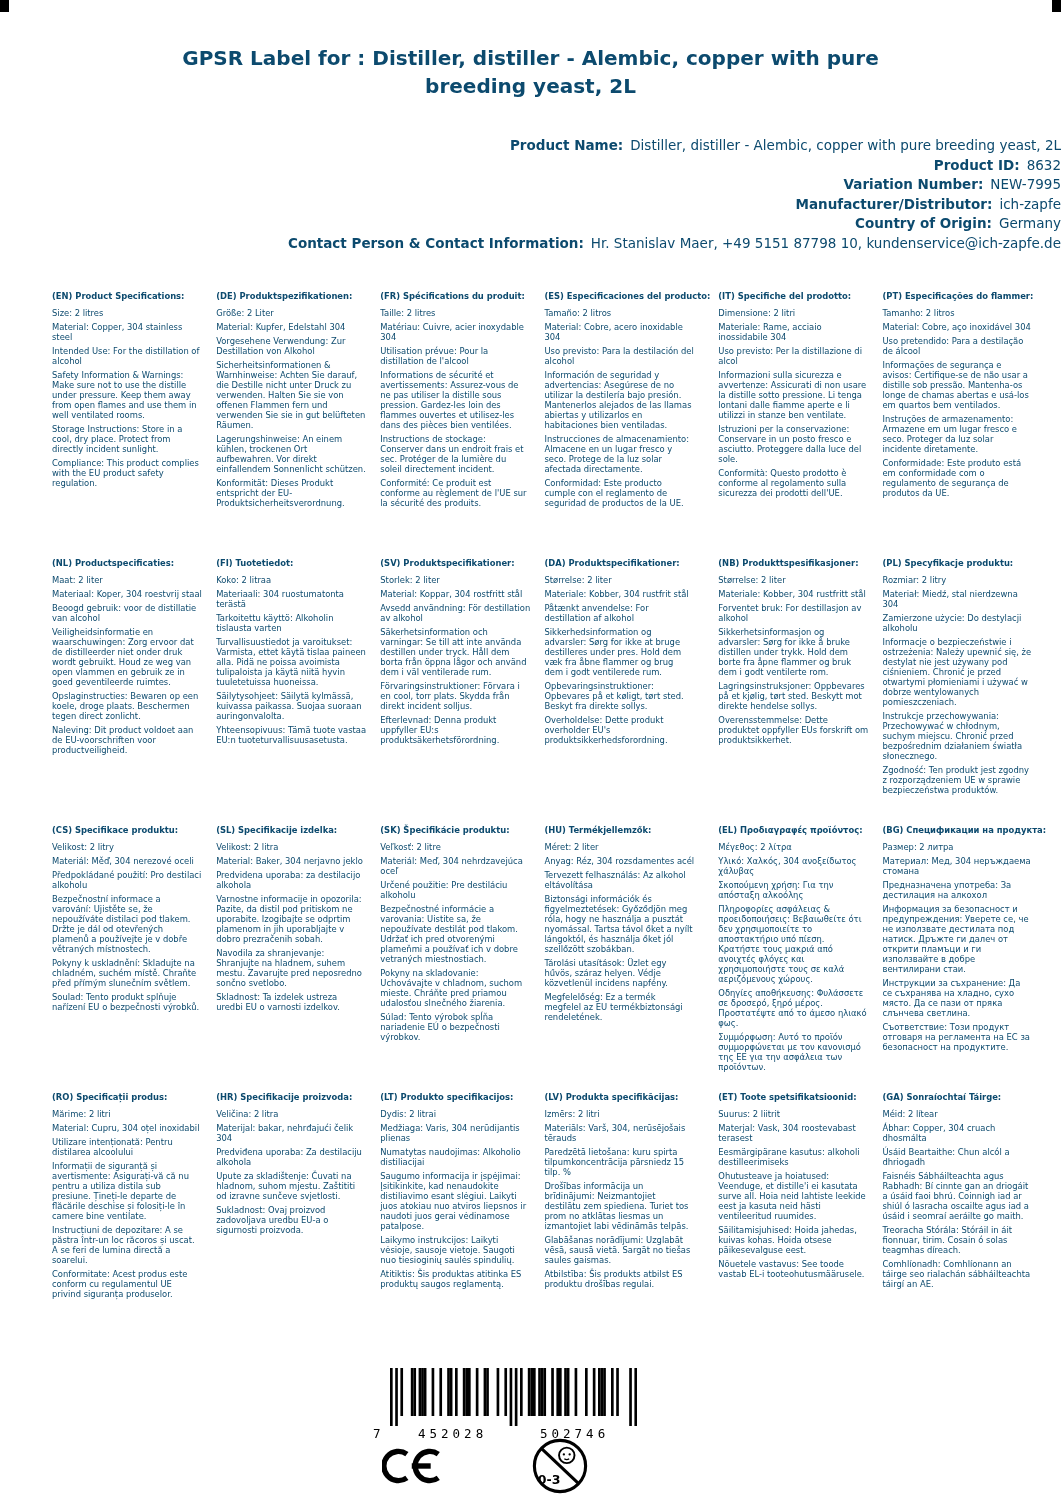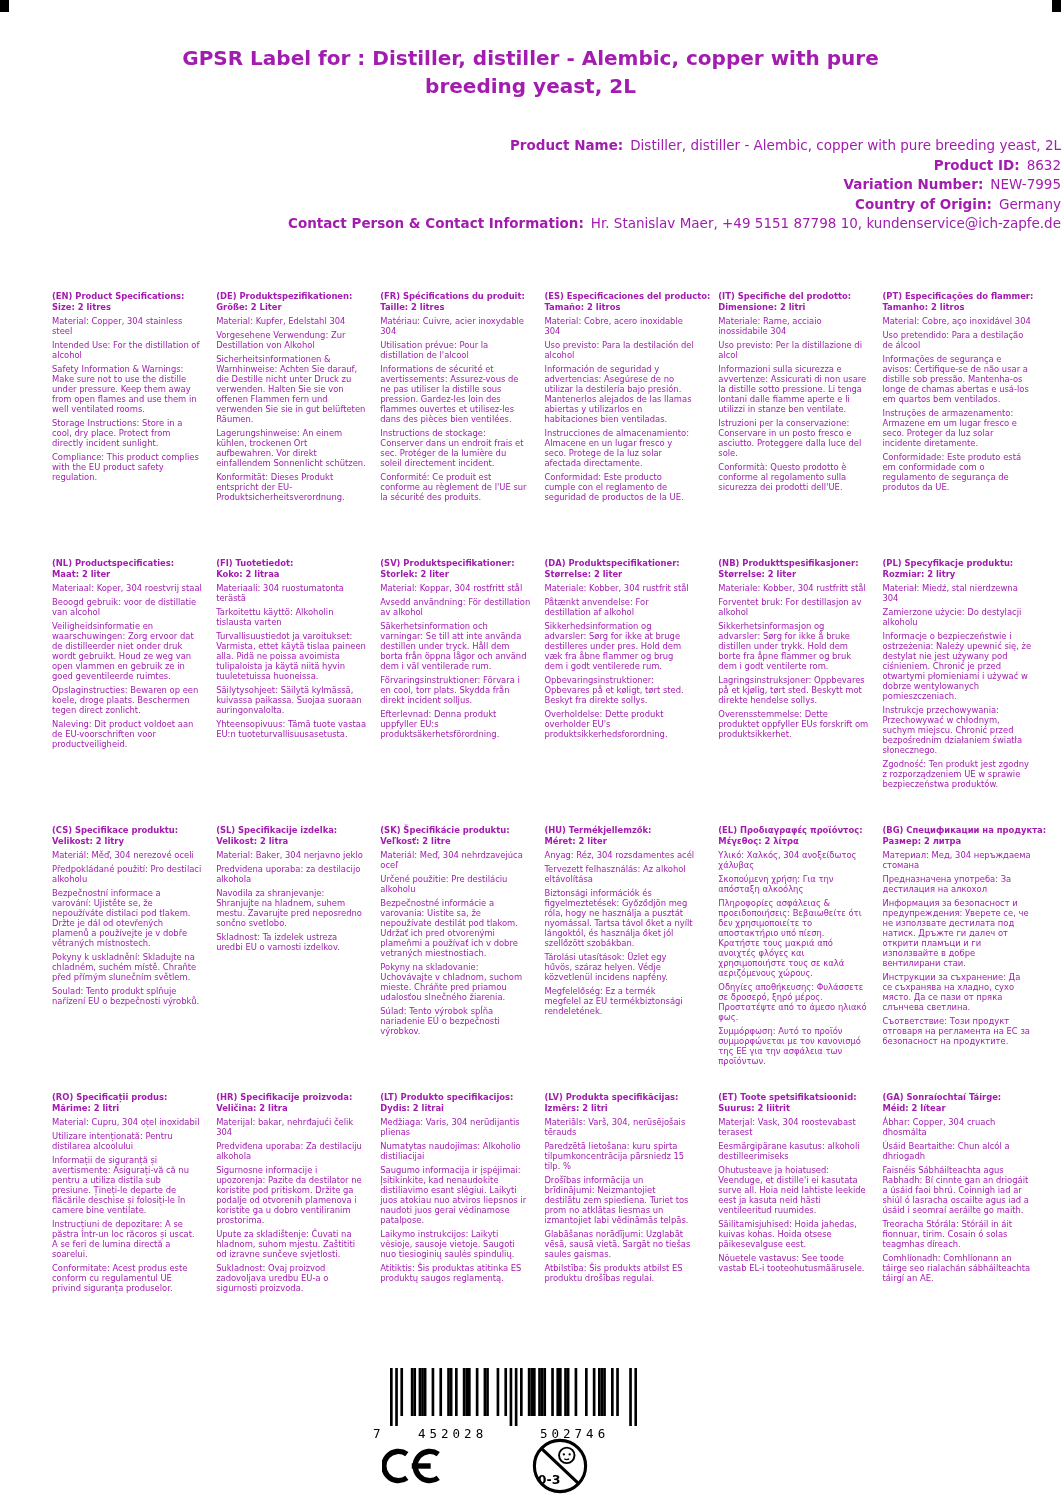--- a/index.html
+++ b/index.html
@@ -1,19 +1,19 @@
 <!DOCTYPE html>
 <html><head>
 <meta charset="utf-8">
 <style>
   * { margin:0; padding:0; box-sizing:border-box; }
   html,body { background:#ffffff; }
   .page {
     position:relative; width:1061px; height:1500px; background:#ffffff;
-    color:#a21caf; font-family:"DejaVu Sans", sans-serif; overflow:hidden;
+    color:#0c4a6e; font-family:"DejaVu Sans", sans-serif; overflow:hidden;
   }
   .corner-mark { position:absolute; top:0; width:9px; height:12px; background:#000; }
   .corner-mark.left { left:0; }
   .corner-mark.right { right:0; }
 
   .title {
     padding-top:45px; margin:0 auto; max-width:790px;
     text-align:center; font-size:20px; line-height:1.38; font-weight:bold;
     font-family:"DejaVu Sans", sans-serif;
   }
@@ -24,21 +24,21 @@
   .info-value { margin-left:7px; }
 
   .spec-grid {
     position:absolute; left:52px; top:291px; width:994px;
     display:grid; grid-template-columns:repeat(6, 1fr);
     column-gap:8px; grid-auto-rows:267px;
   }
   .spec-col { font-size:8.4px; line-height:1.19; overflow:visible; }
   .spec-title { font-weight:bold; white-space:nowrap; }
   .spec-p { max-width:150px; margin-top:4px; }
-  .spec-p.first { margin-top:1px;font-weight:bold; }
+  .spec-p.first { margin-top:7px; }
 
   .barcode { position:absolute; left:372px; top:1368px; }
   .bc-digit {
     font-family:"DejaVu Sans Mono", monospace; font-size:12.5px;
     letter-spacing:4px; fill:#000;
   }
   .ce { position:absolute; left:382px; top:1444px; }
   .age { position:absolute; left:531px; top:1436px; }
   .age-text { font-family:"DejaVu Sans", sans-serif; font-weight:bold; font-size:13px; fill:#000; }
 </style>
@@ -55,20 +55,23 @@
     <div class="info-row">
       <span class="info-label">Product Name:</span><span class="info-value">Distiller, distiller - Alembic, copper with pure breeding yeast, 2L</span>
     </div>
     <div class="info-row">
       <span class="info-label">Product ID:</span><span class="info-value">8632</span>
     </div>
     <div class="info-row">
       <span class="info-label">Variation Number:</span><span class="info-value">NEW-7995</span>
     </div>
     <div class="info-row">
+      <span class="info-label">Manufacturer/Distributor:</span><span class="info-value">ich-zapfe</span>
+    </div>
+    <div class="info-row">
       <span class="info-label">Country of Origin:</span><span class="info-value">Germany</span>
     </div>
     <div class="info-row">
       <span class="info-label">Contact Person &amp; Contact Information:</span><span class="info-value">Hr. Stanislav Maer, +49 5151 87798 10, kundenservice@ich-zapfe.de</span>
     </div>
   </div>
 
   <div class="spec-grid">
       <div class="spec-col">
         <div class="spec-title">(EN) Product Specifications:</div>
@@ -185,20 +188,21 @@
         <p class="spec-p">Předpokládané použití: Pro destilaci alkoholu</p>
         <p class="spec-p">Bezpečnostní informace a varování: Ujistěte se, že nepoužíváte distilaci pod tlakem. Držte je dál od otevřených plamenů a používejte je v dobře větraných místnostech.</p>
         <p class="spec-p">Pokyny k uskladnění: Skladujte na chladném, suchém místě. Chraňte před přímým slunečním světlem.</p>
         <p class="spec-p">Soulad: Tento produkt splňuje nařízení EU o bezpečnosti výrobků.</p>
       </div>
       <div class="spec-col">
         <div class="spec-title">(SL) Specifikacije izdelka:</div>
         <p class="spec-p first">Velikost: 2 litra</p>
         <p class="spec-p">Material: Baker, 304 nerjavno jeklo</p>
         <p class="spec-p">Predvidena uporaba: za destilacijo alkohola</p>
+        <p class="spec-p">Varnostne informacije in opozorila: Pazite, da distil pod pritiskom ne uporabite. Izogibajte se odprtim plamenom in jih uporabljajte v dobro prezračenih sobah.</p>
         <p class="spec-p">Navodila za shranjevanje: Shranjujte na hladnem, suhem mestu. Zavarujte pred neposredno sončno svetlobo.</p>
         <p class="spec-p">Skladnost: Ta izdelek ustreza uredbi EU o varnosti izdelkov.</p>
       </div>
       <div class="spec-col">
         <div class="spec-title">(SK) Špecifikácie produktu:</div>
         <p class="spec-p first">Veľkosť: 2 litre</p>
         <p class="spec-p">Materiál: Meď, 304 nehrdzavejúca oceľ</p>
         <p class="spec-p">Určené použitie: Pre destiláciu alkoholu</p>
         <p class="spec-p">Bezpečnostné informácie a varovania: Uistite sa, že nepoužívate destilát pod tlakom. Udržať ich pred otvorenými plameňmi a používať ich v dobre vetraných miestnostiach.</p>
         <p class="spec-p">Pokyny na skladovanie: Uchovávajte v chladnom, suchom mieste. Chráňte pred priamou udalosťou slnečného žiarenia.</p>
@@ -238,21 +242,20 @@
         <p class="spec-p">Utilizare intenționată: Pentru distilarea alcoolului</p>
         <p class="spec-p">Informații de siguranță și avertismente: Asigurați-vă că nu pentru a utiliza distila sub presiune. Țineți-le departe de flăcările deschise și folosiți-le în camere bine ventilate.</p>
         <p class="spec-p">Instrucțiuni de depozitare: A se păstra într-un loc răcoros și uscat. A se feri de lumina directă a soarelui.</p>
         <p class="spec-p">Conformitate: Acest produs este conform cu regulamentul UE privind siguranța produselor.</p>
       </div>
       <div class="spec-col">
         <div class="spec-title">(HR) Specifikacije proizvoda:</div>
         <p class="spec-p first">Veličina: 2 litra</p>
         <p class="spec-p">Materijal: bakar, nehrđajući čelik 304</p>
         <p class="spec-p">Predviđena uporaba: Za destilaciju alkohola</p>
-        <p class="spec-p">Sigurnosne informacije i upozorenja: Pazite da destilator ne koristite pod pritiskom. Držite ga podalje od otvorenih plamenova i koristite ga u dobro ventiliranim prostorima.</p>
         <p class="spec-p">Upute za skladištenje: Čuvati na hladnom, suhom mjestu. Zaštititi od izravne sunčeve svjetlosti.</p>
         <p class="spec-p">Sukladnost: Ovaj proizvod zadovoljava uredbu EU-a o sigurnosti proizvoda.</p>
       </div>
       <div class="spec-col">
         <div class="spec-title">(LT) Produkto specifikacijos:</div>
         <p class="spec-p first">Dydis: 2 litrai</p>
         <p class="spec-p">Medžiaga: Varis, 304 nerūdijantis plienas</p>
         <p class="spec-p">Numatytas naudojimas: Alkoholio distiliacijai</p>
         <p class="spec-p">Saugumo informacija ir įspėjimai: Įsitikinkite, kad nenaudokite distiliavimo esant slėgiui. Laikyti juos atokiau nuo atviros liepsnos ir naudoti juos gerai vėdinamose patalpose.</p>
         <p class="spec-p">Laikymo instrukcijos: Laikyti vėsioje, sausoje vietoje. Saugoti nuo tiesioginių saulės spindulių.</p>

